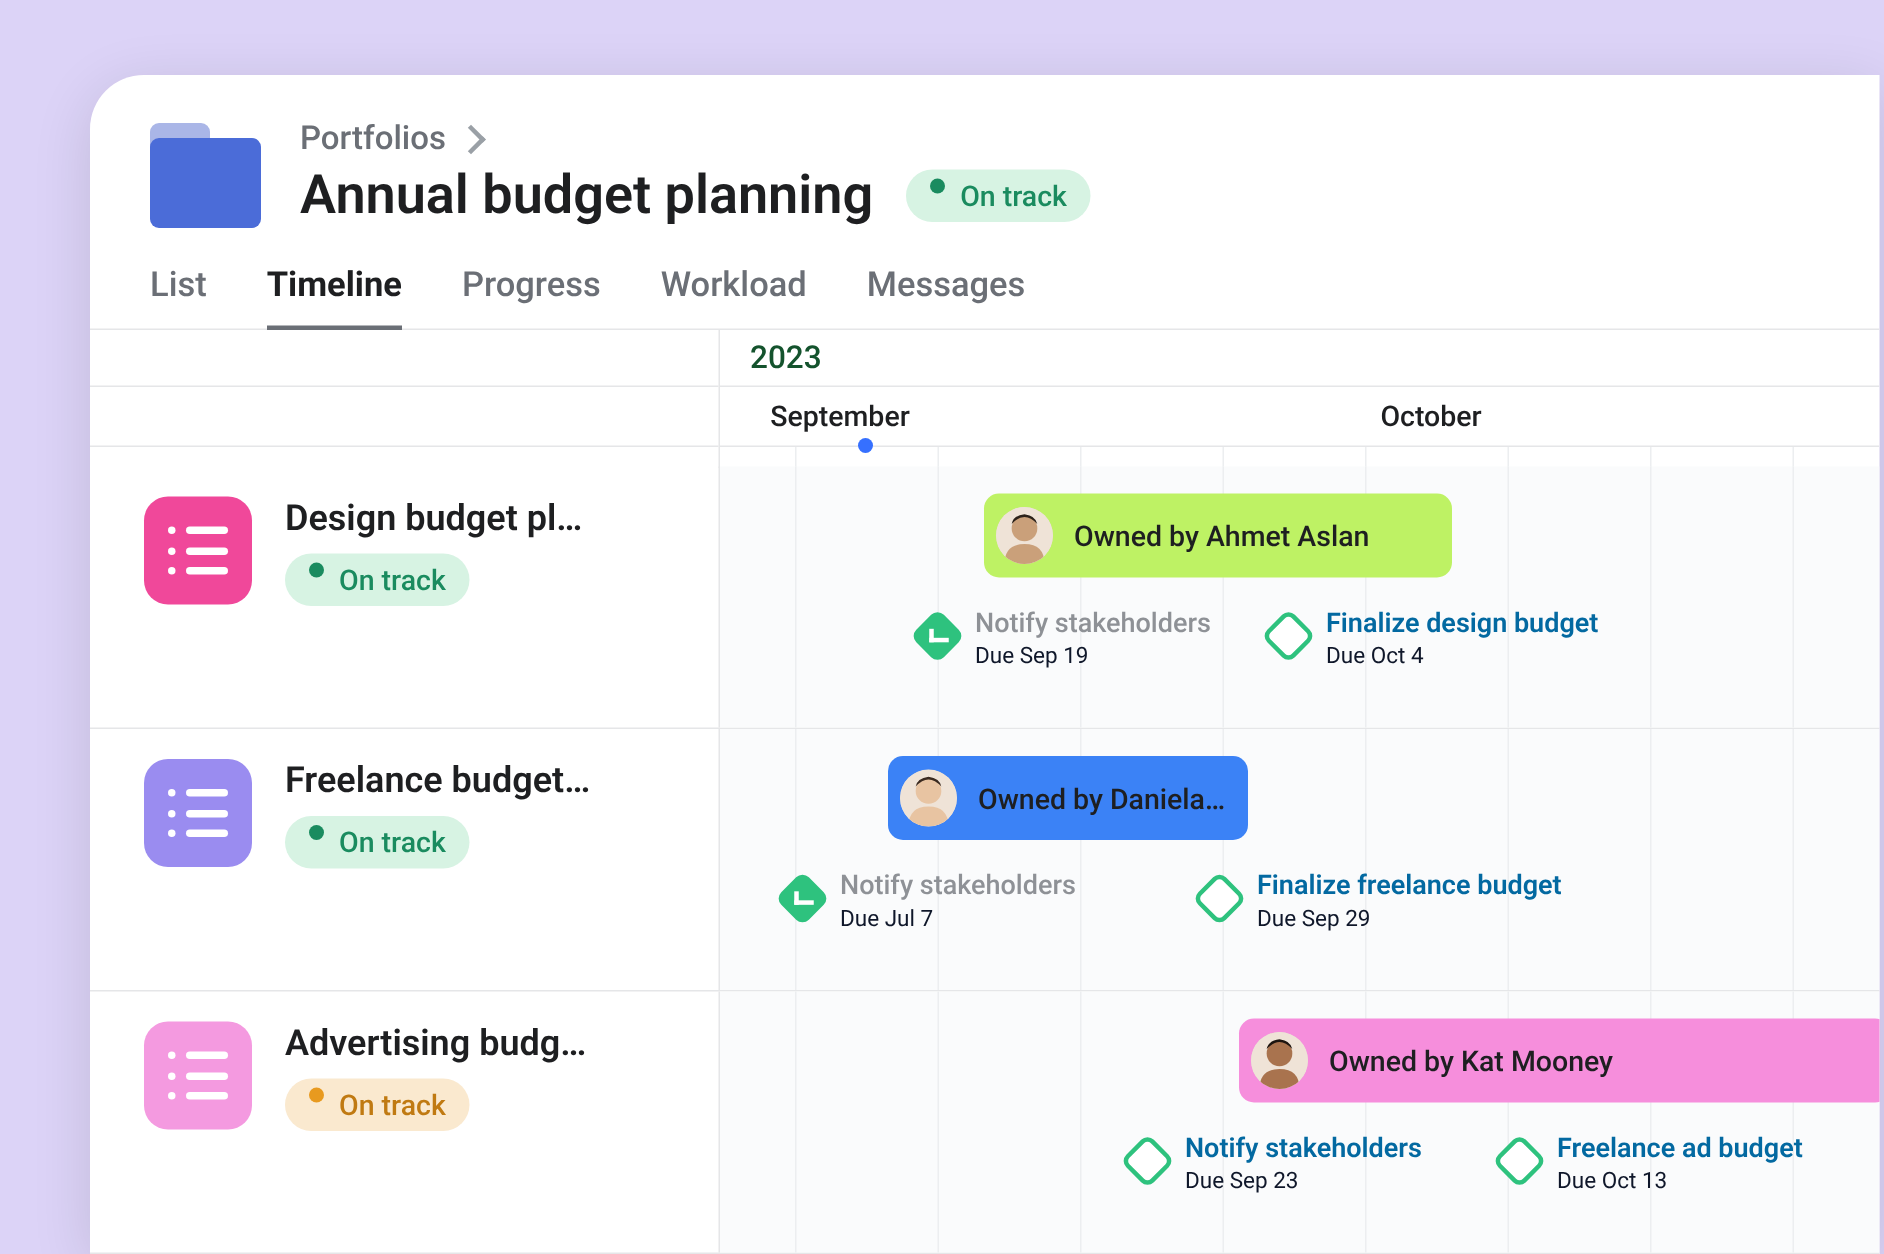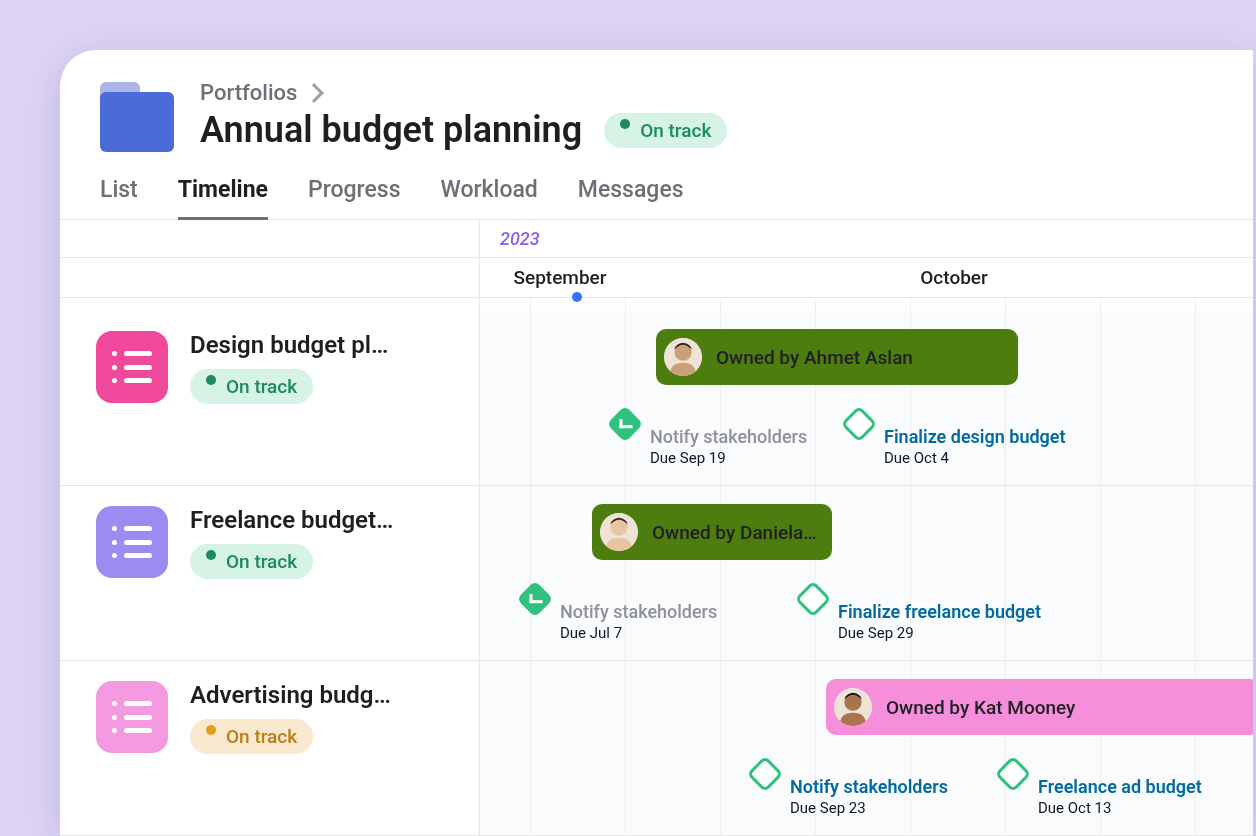--- a/index.html
+++ b/index.html
@@ -144,24 +144,23 @@
   }
   .left-col .year-row, .left-col .month-row { }
   .grid-col {
     flex: 1;
     position: relative;
     overflow: hidden;
   }
   .grid-col .year-row {
     display: flex; align-items: center;
     padding-left: 20px;
-    color: #8b5cf6;
-    font-size: 18px;
-    font-weight: 500;
-    font-style: italic;
+    color: #14532d;
+    font-size: 21px;
+    font-weight: 500;
   }
   .grid-col .month-row {
     position: relative;
     font-size: 19px;
     color: #1e1f21;
     font-weight: 500;
     background: #fff;
   }
   .month-label {
     position: absolute;
@@ -282,21 +281,21 @@
     content: "";
     width: 10px; height: 6px;
     border-left: 3px solid #fff;
     border-bottom: 3px solid #fff;
     transform: rotate(-45deg) translate(1px, -1px);
   }
   .diamond.open {
     background: #fff;
     border: 3px solid #2ec27e;
   }
-  .milestone-text { line-height: 1.25; margin-top: 21px; }
+  .milestone-text { line-height: 1.25; }
   .milestone-title {
     font-size: 18px;
     font-weight: 500;
   }
   .milestone-title.done { color: #8e9196; }
   .milestone-title.open { color: #0369a1; font-weight: 600; }
   .milestone-due {
     font-size: 15px;
     color: #0f172a;
   }
@@ -388,21 +387,21 @@
           </div>
           <div class="project-right">
             <div style="position: absolute; top: 0px; bottom: 0px; left: 50px; width: 1px; background: rgb(236, 238, 240);"></div>
             <div style="position: absolute; top: 0px; bottom: 0px; left: 145px; width: 1px; background: rgb(236, 238, 240);"></div>
             <div style="position: absolute; top: 0px; bottom: 0px; left: 240px; width: 1px; background: rgb(236, 238, 240);"></div>
             <div style="position: absolute; top: 0px; bottom: 0px; left: 335px; width: 1px; background: rgb(236, 238, 240);"></div>
             <div style="position: absolute; top: 0px; bottom: 0px; left: 430px; width: 1px; background: rgb(236, 238, 240);"></div>
             <div style="position: absolute; top: 0px; bottom: 0px; left: 525px; width: 1px; background: rgb(236, 238, 240);"></div>
             <div style="position: absolute; top: 0px; bottom: 0px; left: 620px; width: 1px; background: rgb(236, 238, 240);"></div>
             <div style="position: absolute; top: 0px; bottom: 0px; left: 715px; width: 1px; background: rgb(236, 238, 240);"></div>
-            <div class="owner-bar" style="background: #4d7c0f; left: 176px; width: 362px; align-items: center;">
+            <div class="owner-bar" style="background: #bef264; left: 176px; width: 312px; align-items: center;">
               <div class="avatar">
                 <svg viewBox="0 0 40 40">
                   <circle cx="20" cy="20" r="20" fill="#efe3d7"></circle>
                   <circle cx="20" cy="15" r="9" fill="#caa07a"></circle>
                   <path d="M11 12 Q20 2 29 12 Q28 6 20 5 Q12 6 11 12 Z" fill="#2c221a"></path>
                   <path d="M6 40 Q6 26 20 26 Q34 26 34 40 Z" fill="#caa07a"></path>
                 </svg>
               </div>
               <span>Owned by Ahmet Aslan</span>
             </div>
@@ -447,21 +446,21 @@
           </div>
           <div class="project-right">
             <div style="position: absolute; top: 0px; bottom: 0px; left: 50px; width: 1px; background: rgb(236, 238, 240);"></div>
             <div style="position: absolute; top: 0px; bottom: 0px; left: 145px; width: 1px; background: rgb(236, 238, 240);"></div>
             <div style="position: absolute; top: 0px; bottom: 0px; left: 240px; width: 1px; background: rgb(236, 238, 240);"></div>
             <div style="position: absolute; top: 0px; bottom: 0px; left: 335px; width: 1px; background: rgb(236, 238, 240);"></div>
             <div style="position: absolute; top: 0px; bottom: 0px; left: 430px; width: 1px; background: rgb(236, 238, 240);"></div>
             <div style="position: absolute; top: 0px; bottom: 0px; left: 525px; width: 1px; background: rgb(236, 238, 240);"></div>
             <div style="position: absolute; top: 0px; bottom: 0px; left: 620px; width: 1px; background: rgb(236, 238, 240);"></div>
             <div style="position: absolute; top: 0px; bottom: 0px; left: 715px; width: 1px; background: rgb(236, 238, 240);"></div>
-            <div class="owner-bar" style="background: #4d7c0f; left: 112px; width: 240px;">
+            <div class="owner-bar" style="background: #3b82f6; left: 112px; width: 240px;">
               <div class="avatar">
                 <svg viewBox="0 0 40 40">
                   <circle cx="20" cy="20" r="20" fill="#efe3d7"></circle>
                   <circle cx="20" cy="15" r="9" fill="#e8c4a2"></circle>
                   <path d="M11 12 Q20 2 29 12 Q28 6 20 5 Q12 6 11 12 Z" fill="#3a2a20"></path>
                   <path d="M6 40 Q6 26 20 26 Q34 26 34 40 Z" fill="#e8c4a2"></path>
                 </svg>
               </div>
               <span>Owned by Daniela…</span>
             </div>

